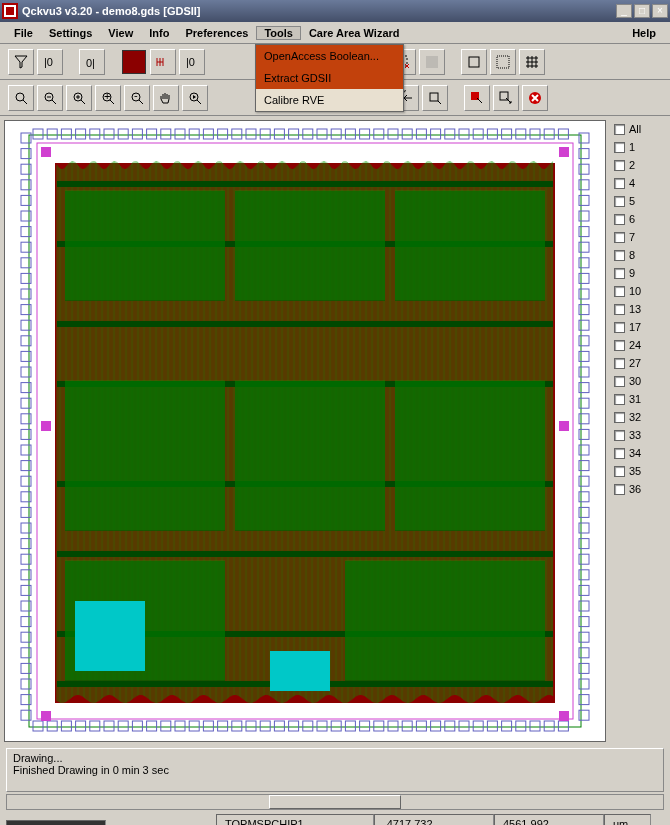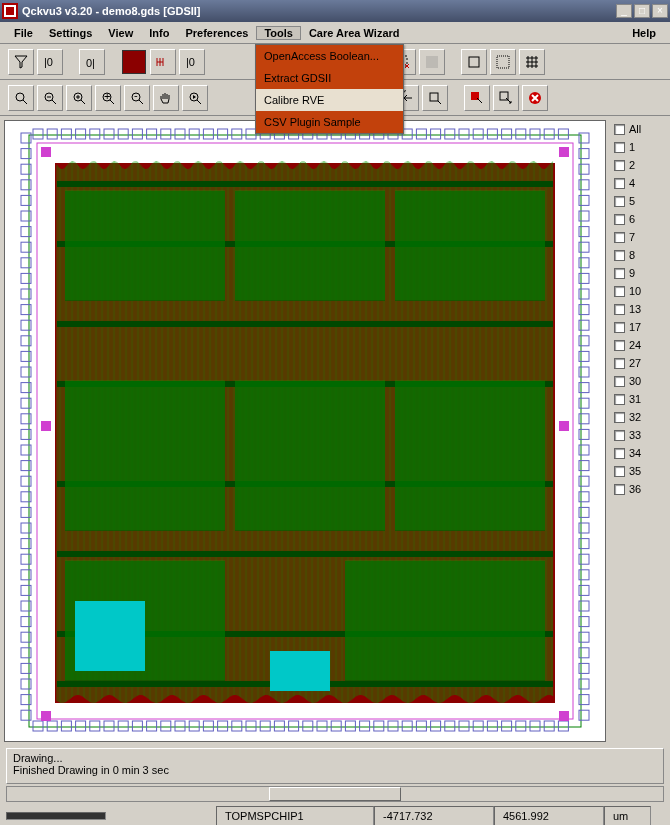--- a/index.html
+++ b/index.html
@@ -31,21 +31,21 @@
 
 .main-area { display: flex; height: 630px; justify-content: flex-end; }
 .canvas-wrap { flex: 1; background: #fff; margin: 4px; border: 1px solid #666; position: relative; overflow: hidden; }
 .canvas { width: 100%; height: 100%; }
 
 .layer-panel { width: 60px; background: #d4d0c8; padding: 4px 2px; overflow-y: auto; }
 .layer-row { display: flex; align-items: center; padding: 3px 2px; gap: 4px; }
 .layer-check { width: 11px; height: 11px; background: #fff; border: 1px solid #666; box-shadow: inset 1px 1px 1px #999; }
 .layer-label { font-size: 11px; }
 
-.status-area { height: 36px; background: #d4d0c8; border: 1px solid #888; border-top-color: #fff; border-left-color: #fff; margin: 2px 6px; padding: 3px 6px; font-size: 11px; }
+.status-area { height: 44px; background: #d4d0c8; border: 1px solid #888; border-top-color: #fff; border-left-color: #fff; margin: 2px 6px; padding: 3px 6px; font-size: 11px; }
 
 .scrollbar-h { height: 16px; background: #d4d0c8; margin: 2px 6px; border: 1px solid #888; position: relative; }
 .scroll-thumb { position: absolute; left: 40%; width: 20%; height: 100%; background: #d4d0c8; border: 1px solid #666; border-top-color: #fff; border-left-color: #fff; }
 
 .footer { height: 24px; display: flex; align-items: center; padding: 0 6px; gap: 0; }
 .footer-cell { border: 1px solid #888; border-top-color: #666; border-left-color: #666; padding: 3px 8px; background: #d4d0c8; }
 .footer-cell.dark { background: #333; width: 100px; }
 .footer-spacer { flex: 0 0 110px; }
 
 svg.icon { width: 16px; height: 16px; }
@@ -225,21 +225,20 @@
         <circle cx="8" cy="8" r="6" fill="#c00"></circle>
         <path d="M5 5l6 6M11 5l-6 6" stroke="#fff" stroke-width="2"></path>
       </svg>
     </div>
 </div>
 
 <div class="dropdown">
   <div class="dropdown-item">OpenAccess Boolean...</div>
   <div class="dropdown-item">Extract GDSII</div>
   <div class="dropdown-item hover">Calibre RVE</div>
-  <div class="dropdown-item">CSV Plugin Sample</div>
 </div>
 
 <div class="main-area">
   <div class="canvas-wrap">
     <svg class="canvas" viewBox="0 0 580 620">
 
       <rect x="0" y="0" width="580" height="620" fill="#fff"></rect>
 
       <g fill="none" stroke="#008000">
         <rect x="14" y="14" width="552" height="592"></rect>

